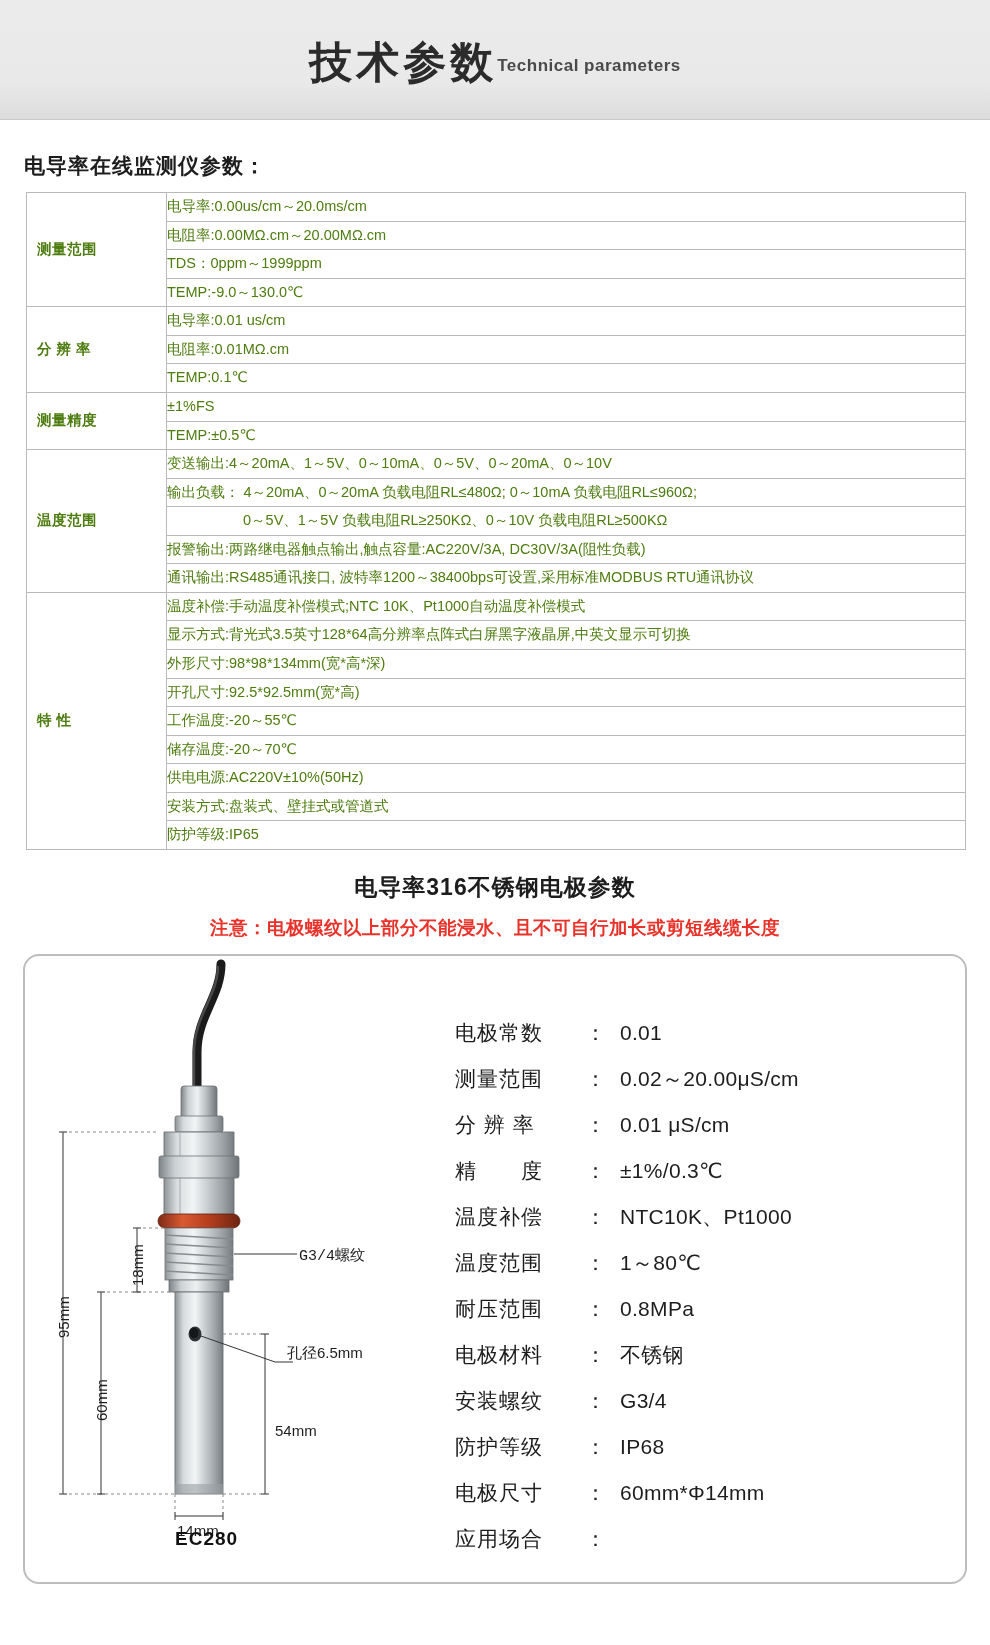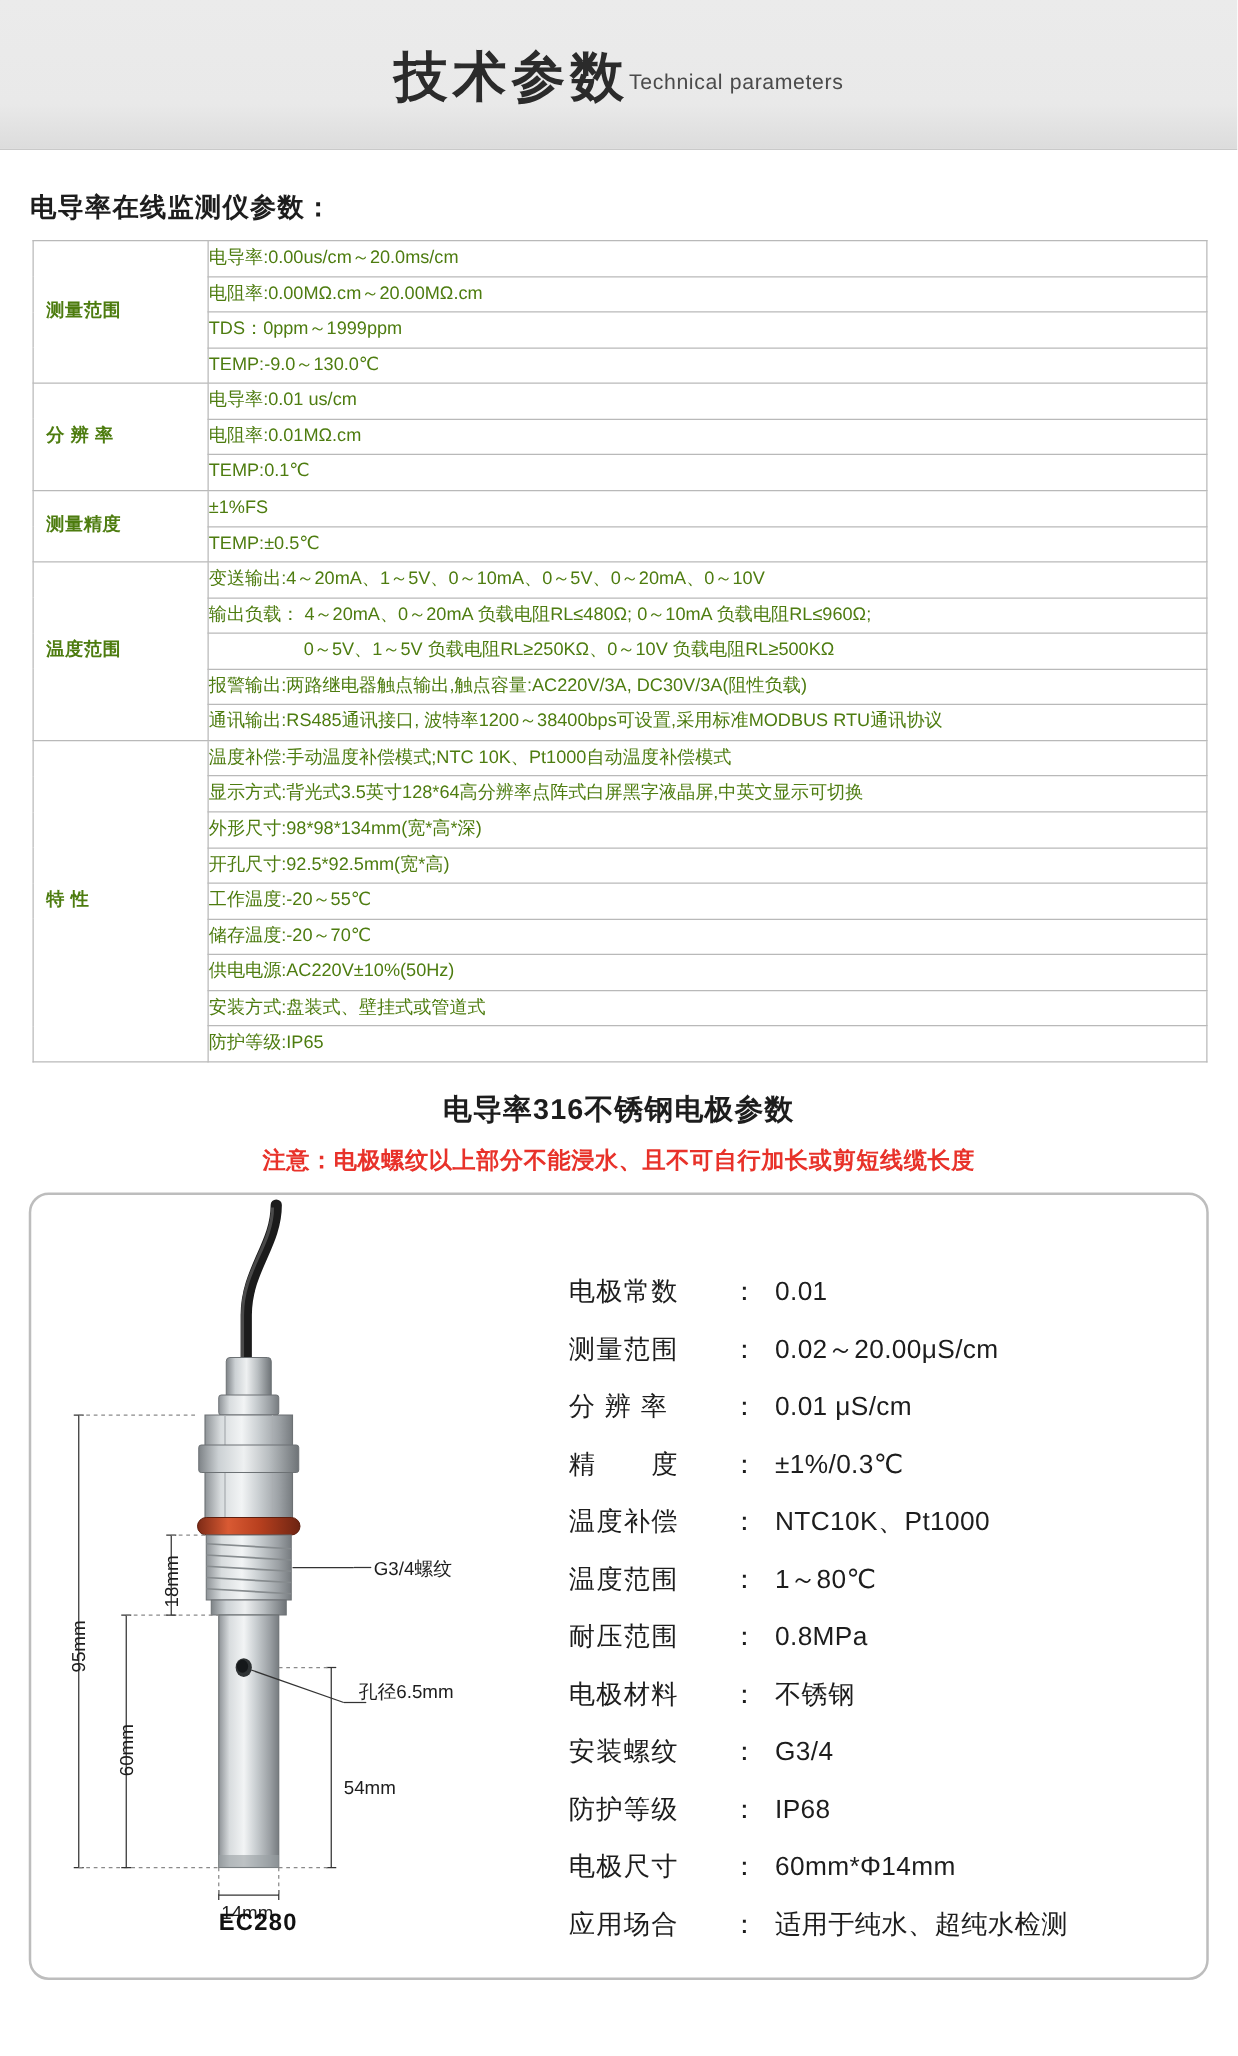--- a/index.html
+++ b/index.html
@@ -29,21 +29,21 @@
     margin: 0;
     font-size: 43px;
     font-weight: bold;
     letter-spacing: 4px;
     color: #2b2b2b;
     line-height: 1.1;
   }
   .header h2 {
     margin: 6px 0 0 0;
     font-size: 17px;
-    font-weight: normal;
+    font-weight: bold;
     color: #4a4a4a;
     letter-spacing: 0.5px;
   }
 
   
   .section-title {
     margin: 32px 0 12px 24px;
     font-size: 21px;
     font-weight: bold;
     color: #1d1d1d;
@@ -345,21 +345,21 @@
         <line x1="258" y1="298" x2="272" y2="298"></line>
 
         <line x1="176" y1="380" x2="250" y2="406"></line>
         <line x1="250" y1="406" x2="268" y2="406"></line>
       </g>
     </svg>
 
     <div class="fig-label vert" style="left:30px; top:382px;">95mm</div>
     <div class="fig-label vert" style="left:68px; top:465px;">60mm</div>
     <div class="fig-label vert" style="left:104px; top:330px;">18mm</div>
-    <div class="fig-label" style="left:274px; top:290px;">G3/4螺纹</div>
+    <div class="fig-label" style="left:274px; top:290px;font-family:Liberation Mono, monospace;">G3/4螺纹</div>
     <div class="fig-label" style="left:262px; top:388px;">孔径6.5mm</div>
     <div class="fig-label" style="left:250px; top:466px;">54mm</div>
     <div class="fig-label" style="left:152px; top:566px;">14mm</div>
 
     <div class="model-name">EC280</div>
   </div>
 
   <div class="elec-specs">
     <div class="elec-row">
       <span class="elec-key">电极常数</span>
@@ -412,16 +412,15 @@
       <span class="elec-val">IP68</span>
     </div>
     <div class="elec-row">
       <span class="elec-key">电极尺寸</span>
       <span class="elec-colon">：</span>
       <span class="elec-val">60mm*Φ14mm</span>
     </div>
     <div class="elec-row">
       <span class="elec-key">应用场合</span>
       <span class="elec-colon">：</span>
-      <span class="elec-val">适用于纯水、超纯水检测</span>
     </div>
   </div>
 </div>
 
 </body></html>

